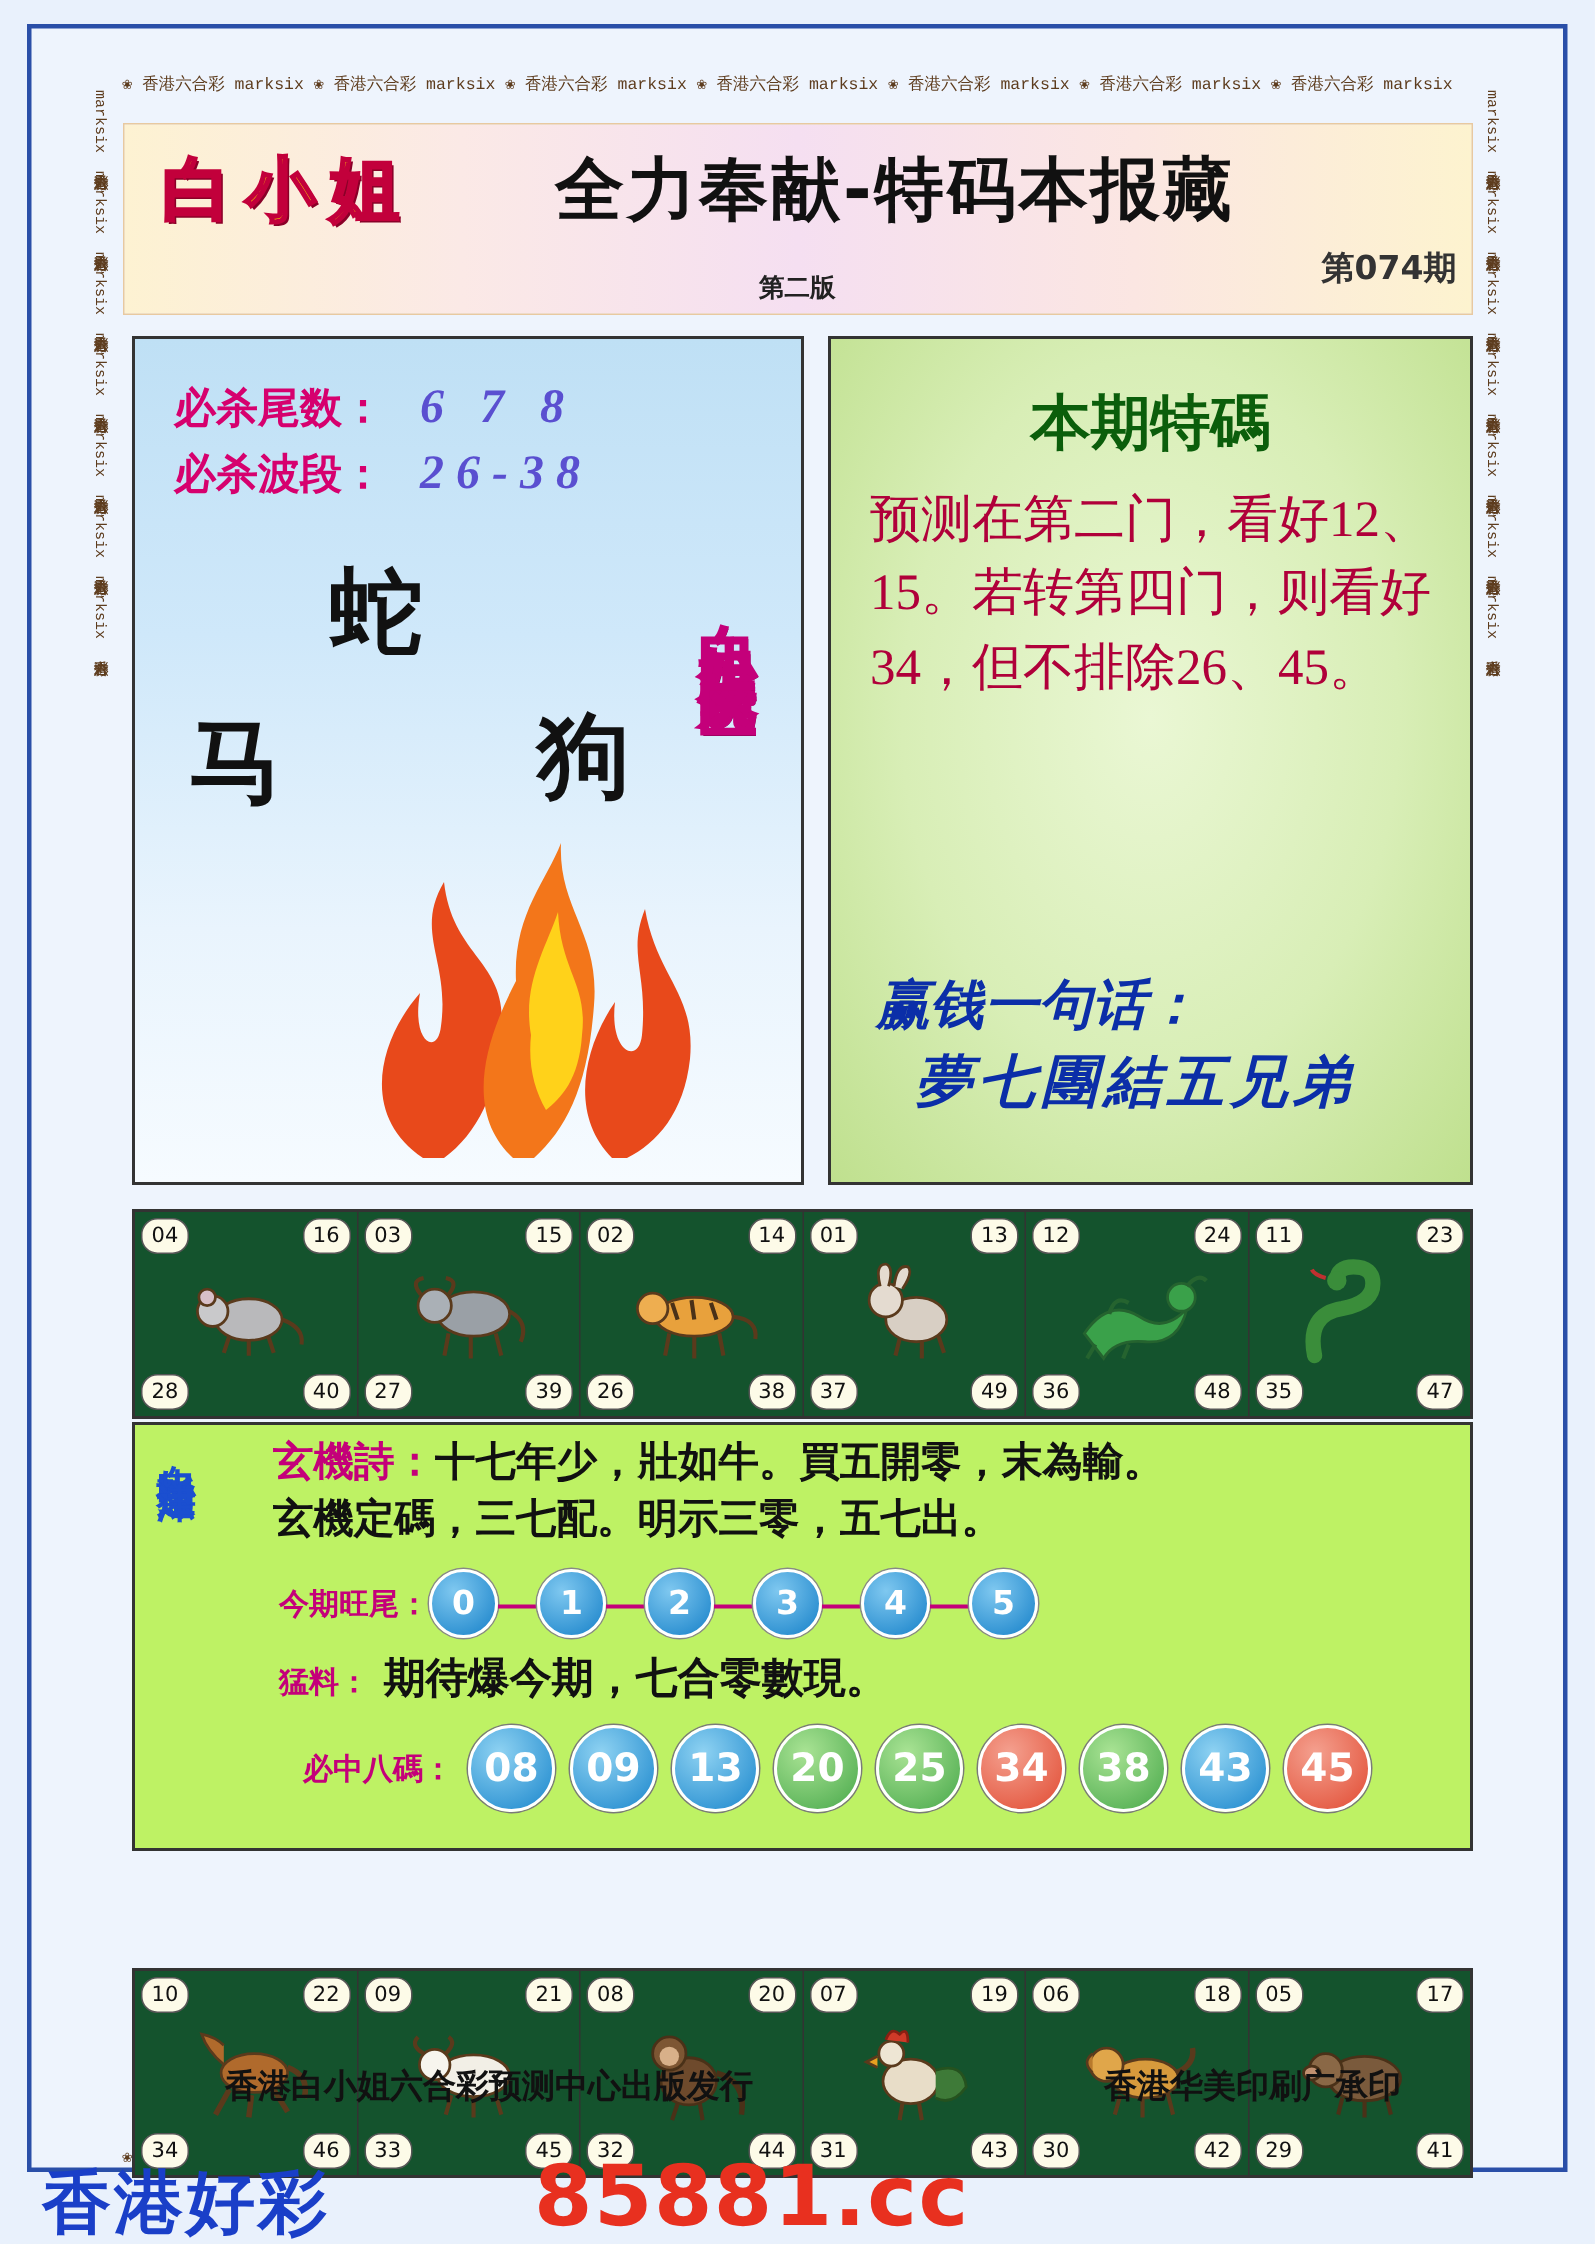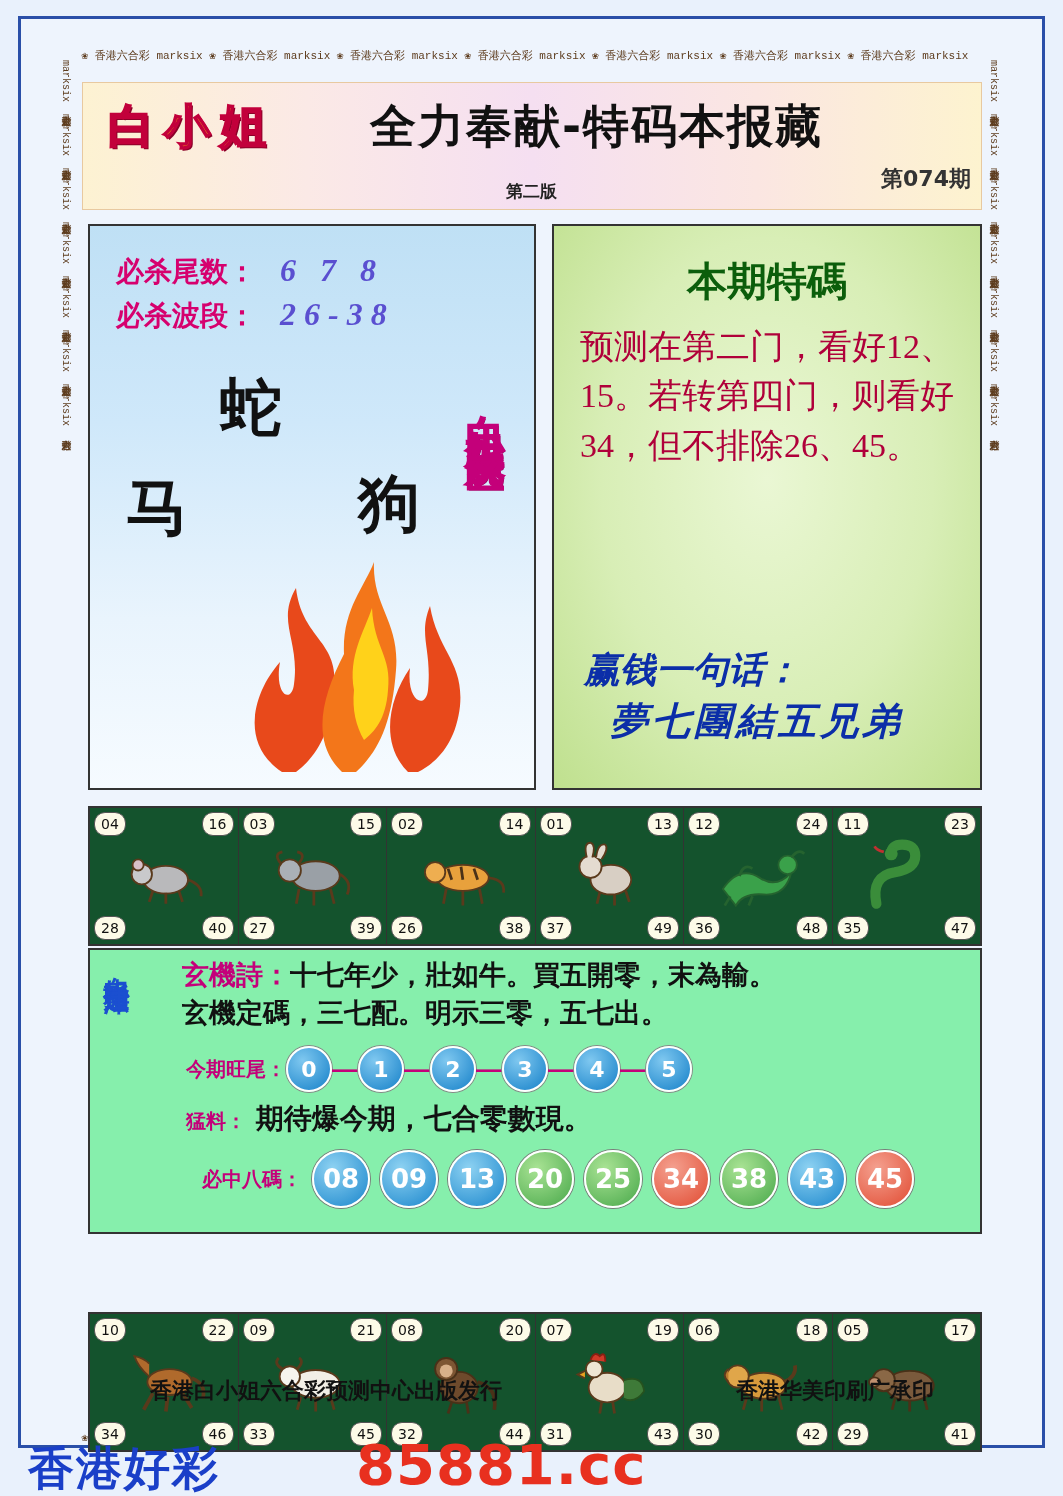--- a/index.html
+++ b/index.html
@@ -182,21 +182,21 @@
   .n-bl{left:4px;bottom:4px;}
   .n-br{right:4px;bottom:4px;}
   .a-img{
     position:absolute;left:50%;top:50%;transform:translate(-50%,-50%);
     width:96px;height:74px;
   }
 
   
   .midpanel{
     position:absolute;left:88px;top:948px;width:894px;height:286px;
-    background:#86efac;
+    background:#bef264;
     border:2px solid #333;
     box-sizing:border-box;
   }
   .mid-vert{
     position:absolute;left:10px;top:6px;
     writing-mode:vertical-rl;
     font-family:"DejaVu Sans","Liberation Sans",sans-serif;
     font-weight:bold;font-size:26px;
     color:#1b4fd0;
     letter-spacing:2px;

